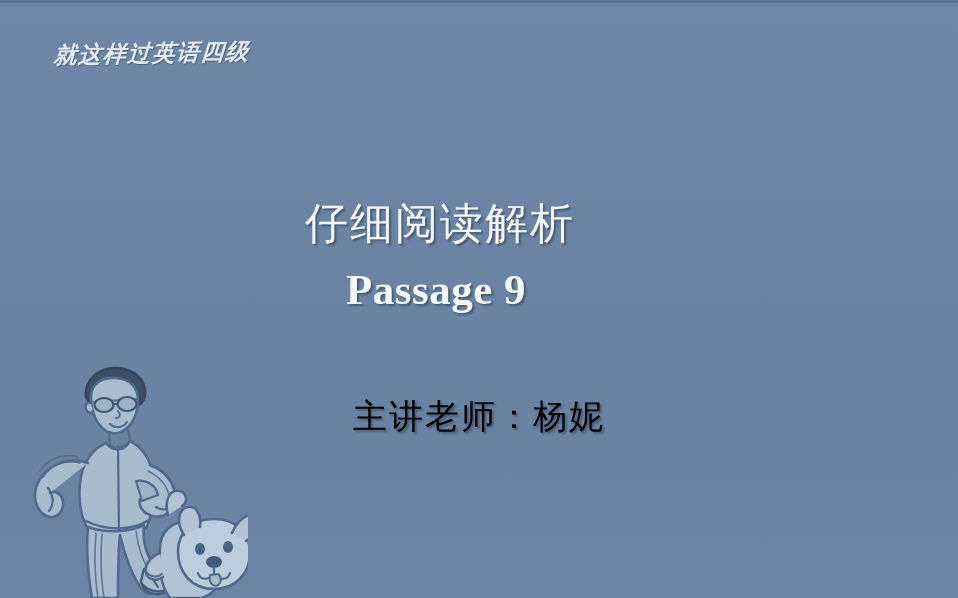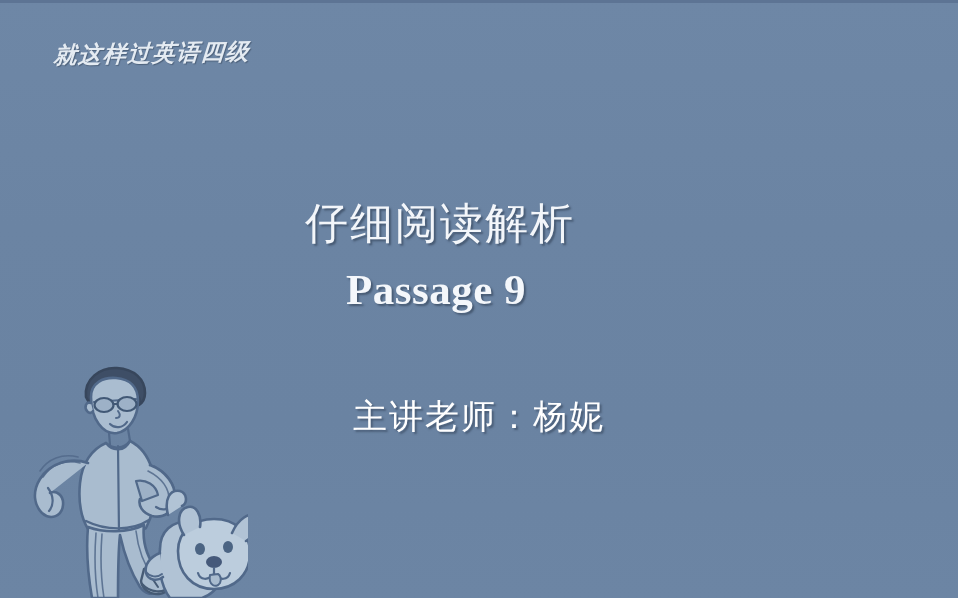--- a/index.html
+++ b/index.html
@@ -91,21 +91,21 @@
     position: absolute;
     left: 0;
     top: 394px;
     width: 958px;
     text-align: center;
     font-family: "DejaVu Serif", "Liberation Serif", serif;
     font-size: 34px;
     line-height: 44px;
     font-weight: 400;
     letter-spacing: 2px;
-    color: #ffffff;
+    color: #000000;
     text-shadow: 2px 2px 2px rgba(40,54,74,.5);
     white-space: nowrap;
   }
 
   
   .illustration {
     position: absolute;
     left: 18px;
     bottom: 0;
     width: 230px;

